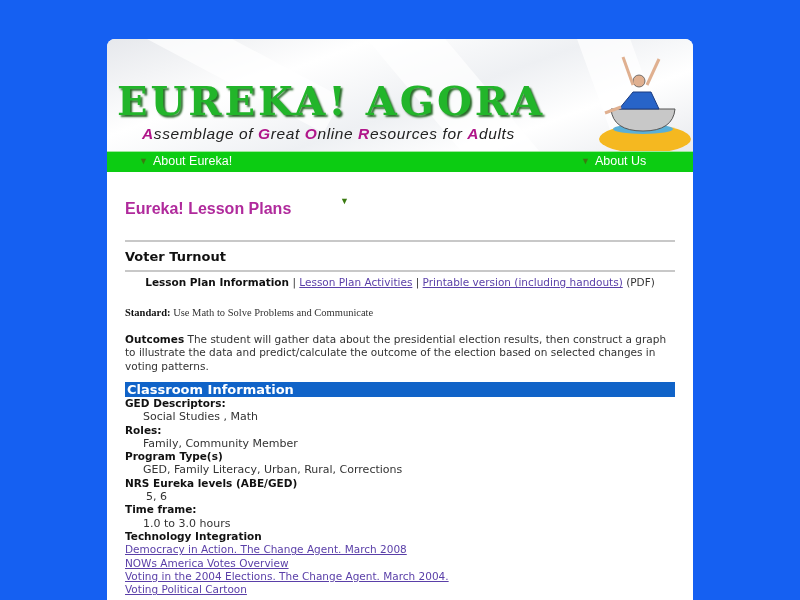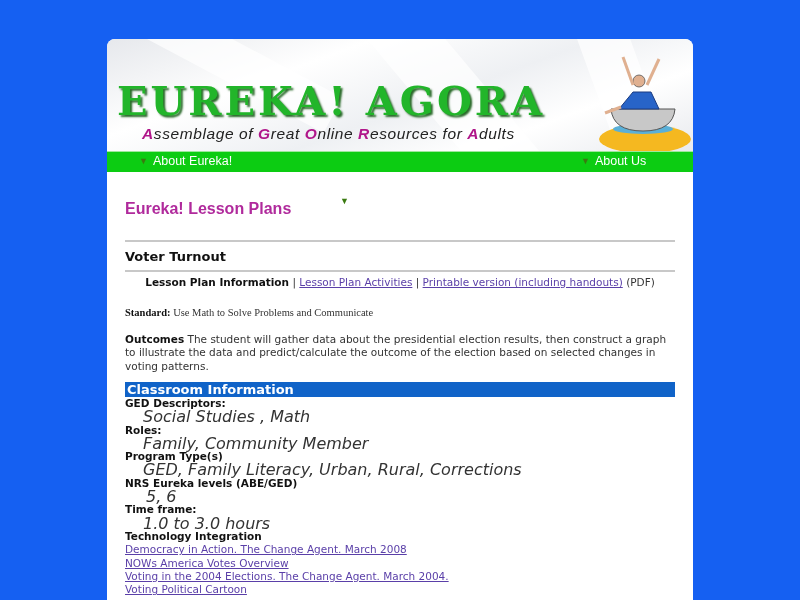--- a/index.html
+++ b/index.html
@@ -58,21 +58,21 @@
   .tabs-line { text-align:center; font-size:10.5px; color:#333; margin-top:4px; }
   .tabs-line b { color:#111; }
   a.lnk { color:#5a3fa8; text-decoration:underline; cursor:pointer; }
   .para { font-size:10.5px; color:#333; line-height:13.5px; }
   .para b { color:#111; }
   .sec-bar {
     background:#1063c8; color:#ffffff; font-weight:bold; font-size:13px;
     padding:1px 2px; margin-top:9px; height:13px; line-height:13px;
   }
   .info-label { font-weight:bold; font-size:10.5px; color:#111; line-height:13.3px; margin-top:0px; }
-  .info-val { font-size:16px; color:#333; line-height:13.3px; padding-left:18px;font-style:italic; }
+  .info-val { font-size:11px; color:#333; line-height:13.3px; padding-left:18px; }
   .info-val.deep { padding-left:21px; }
   .tech-link { display:block; font-size:10.5px; line-height:13.3px; }
 </style>
 </head>
 <body>
 
 <div class="card">
   <div class="banner">
     <div class="ray" style="left:40px; transform:rotate(-62deg);"></div>
     <div class="ray" style="left:260px; transform:rotate(-40deg); width:60px;"></div>

